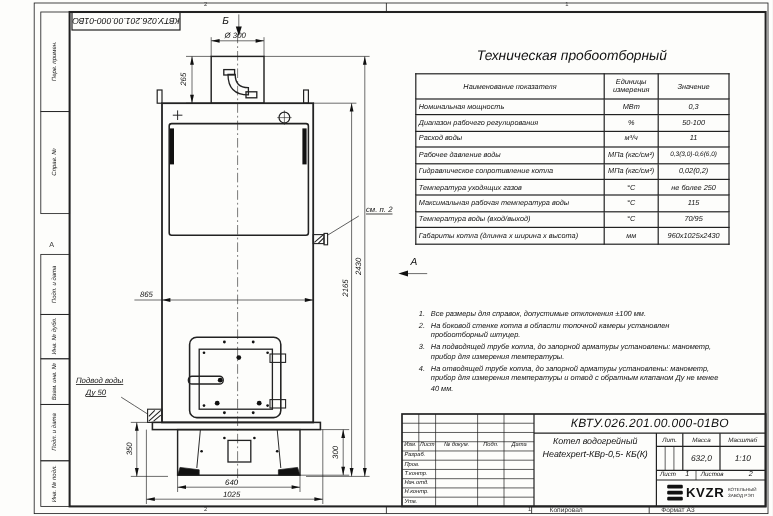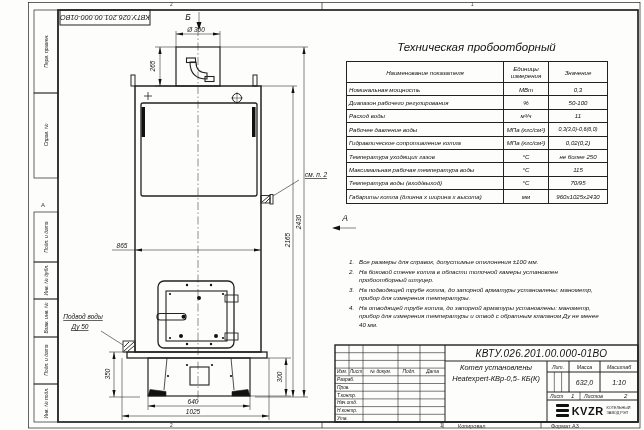--- a/index.html
+++ b/index.html
@@ -291,21 +291,21 @@
       </div>
     <div class="note">
         <span class="n">4.</span>
         <span class="t">На отводящей трубе котла, до запорной арматуры установлены: манометр, прибор для измерения температуры и отвод с обратным клапаном Ду не менее 40 мм.</span>
       </div>
   </div>
 
   <div class="abs ctr docnum" style="left:445px;top:345px;width:193px;height:16px;">КВТУ.026.201.00.000-01ВО</div>
 
   <div class="abs" style="left:445px;top:363px;width:102px;height:30px;text-align:center;font:italic 7.4px 'Liberation Sans',sans-serif;line-height:1.45;">
-    <div>Котел установлены</div>
+    <div>Котел водогрейный</div>
     <div>Heatexpert-КВр-0,5- КБ(К)</div>
   </div>
 
   <div class="abs ctr tb2" style="left:547px;top:361px;width:22px;height:11px;">Лит.</div>
   <div class="abs ctr tb2" style="left:569px;top:361px;width:31px;height:11px;">Масса</div>
   <div class="abs ctr tb2" style="left:600px;top:361px;width:38px;height:11px;">Масштаб</div>
   <div class="abs ctr it" style="left:569px;top:372px;width:31px;height:20px;font-size:7px;">632,0</div>
   <div class="abs ctr it" style="left:600px;top:372px;width:38px;height:20px;font-size:7px;">1:10</div>
 
   <div class="abs tb2" style="left:550px;top:393px;">Лист</div>

